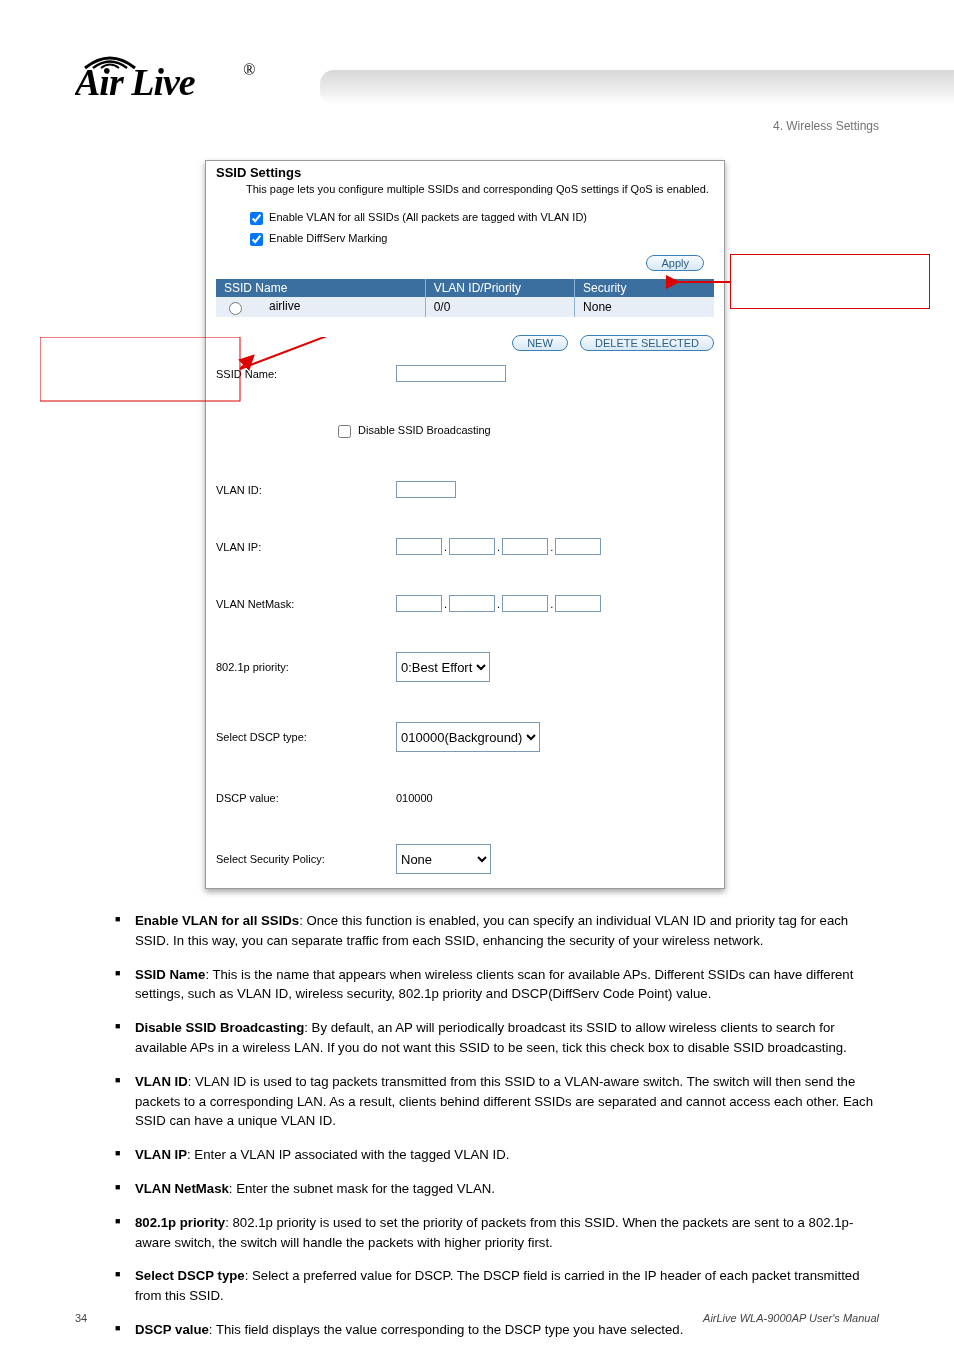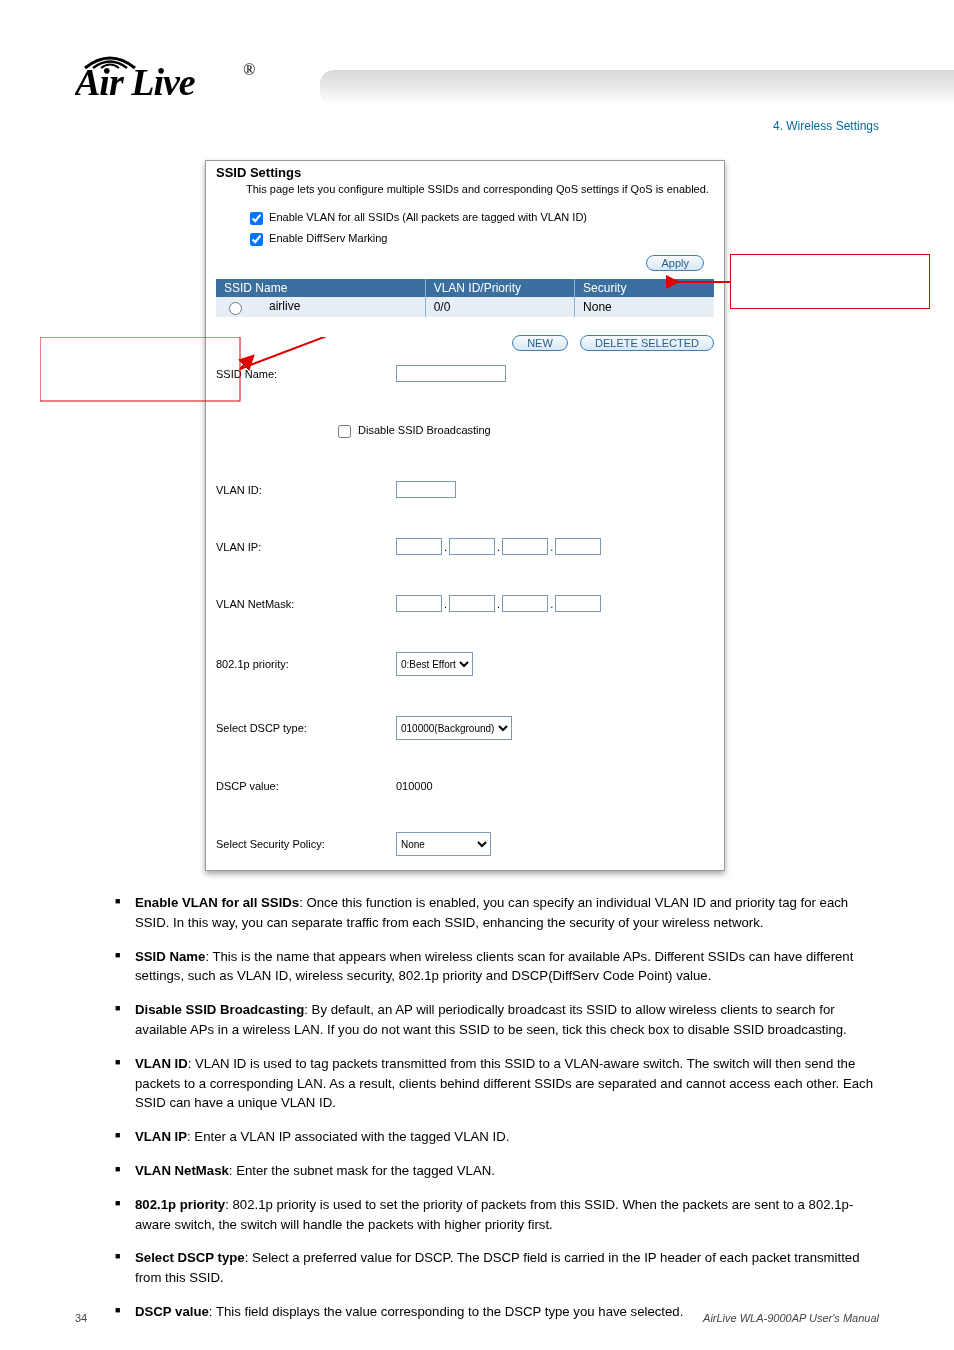--- a/index.html
+++ b/index.html
@@ -31,21 +31,21 @@
     right: 0;
     height: 35px;
     background: linear-gradient(to bottom, #d8d8d8 0%, #eaeaea 50%, #fff 100%);
     border-radius: 14px 0 0 14px;
   }
   .chapter-label {
     position: absolute;
     top: 119px;
     right: 75px;
     font-size: 12px;
-    color: #0369a1;
+    color: #737373;
   }
   .panel-wrap {
     margin: 40px 0 0 205px;
     width: 520px;
     position: relative;
   }
   .panel {
     border: 1px solid #999;
     box-shadow: 0 3px 6px rgba(0,0,0,.35);
     background: #fff;
@@ -99,22 +99,22 @@
   }
   .form-grid input[type=text] {
     height: 17px;
     border: 1px solid #7a9ab8;
     font-size: 11px;
     padding: 0 3px;
   }
   .ip-grp { display: flex; align-items: center; gap: 2px; }
   .ip-grp input { width: 46px; text-align: center; }
   select {
-    height: 24px;
-    font-size: 10px;
+    height: 30px;
+    font-size: 13px;
     border: 1px solid #7a9ab8;
     background: #fff;
   }
   .broadcast-row { grid-column: 1 / span 2; padding-left: 118px; }
   .broadcast-row input { vertical-align: middle; margin-right: 4px; }
   .readonly-line { font-size: 11px; }
 
   
   .callout-box-right {
     position: absolute;

